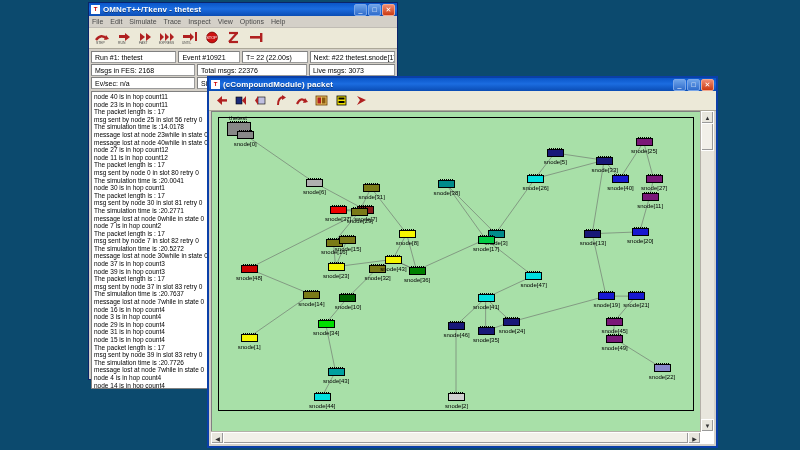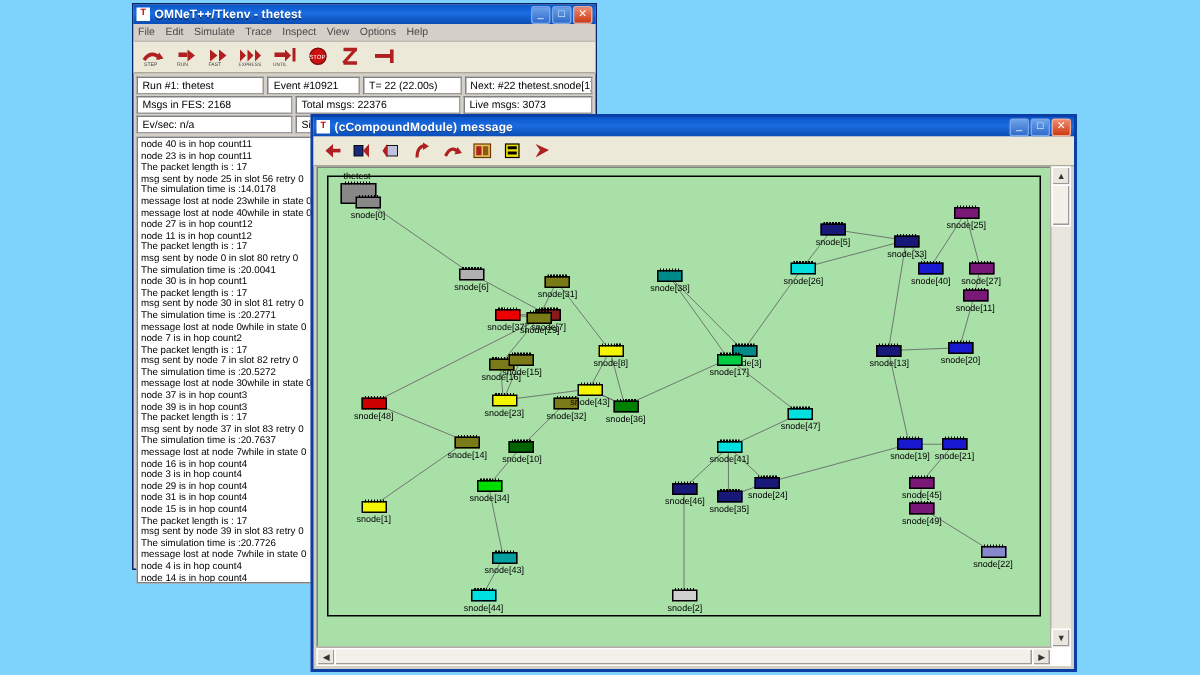--- a/index.html
+++ b/index.html
@@ -1,17 +1,17 @@
 <!DOCTYPE html>
 <html><head>
 <meta charset="utf-8">
 <style>
   html,body{margin:0;padding:0;background:#000;}
   body{width:800px;height:450px;overflow:hidden;font-family:"Liberation Sans",sans-serif;}
-  #root{position:relative;width:800px;height:450px;background:#7dd3fc;}
+  #root{position:relative;width:800px;height:450px;background:#0c4a6e;}
 
   
   #mainwin{position:absolute;left:88px;top:2px;width:310px;height:378px;
     background:#d4d0c8;border:1px solid #0a246a;box-sizing:border-box;}
   .titlebar{height:13px;background:linear-gradient(to bottom,#0a56c8 0%,#1b6ce0 45%,#0a4cb4 100%);
     display:flex;align-items:center;padding:0 2px;box-sizing:border-box;}
   .tb-ico{width:9px;height:9px;background:#fff;color:#c00;font-size:6px;line-height:9px;
     text-align:center;font-weight:bold;margin-right:3px;flex:none;}
   .tb-title{color:#fff;font-size:8px;font-weight:bold;white-space:nowrap;overflow:hidden;
     letter-spacing:0.1px;text-shadow:0 1px 0 rgba(0,0,0,.4);}
@@ -222,21 +222,21 @@
         <div class="logline">message lost at node 7while in state 0</div>
         <div class="logline">node 4 is in hop count4</div>
         <div class="logline">node 14 is in hop count4</div>
       </div>
   </div>
 
   <div id="childwin">
 
     <div class="titlebar">
       <div class="tb-ico">T</div>
-      <div class="tb-title">(cCompoundModule) message</div>
+      <div class="tb-title">(cCompoundModule) packet</div>
       <div class="tb-btns">
         <div class="tb-btn">_</div>
         <div class="tb-btn">□</div>
         <div class="tb-btn close">✕</div>
       </div>
     </div>
 
     <div class="child-toolbar">
       <div class="ctbtn">
         <svg width="15" height="13" viewBox="0 0 15 13">

